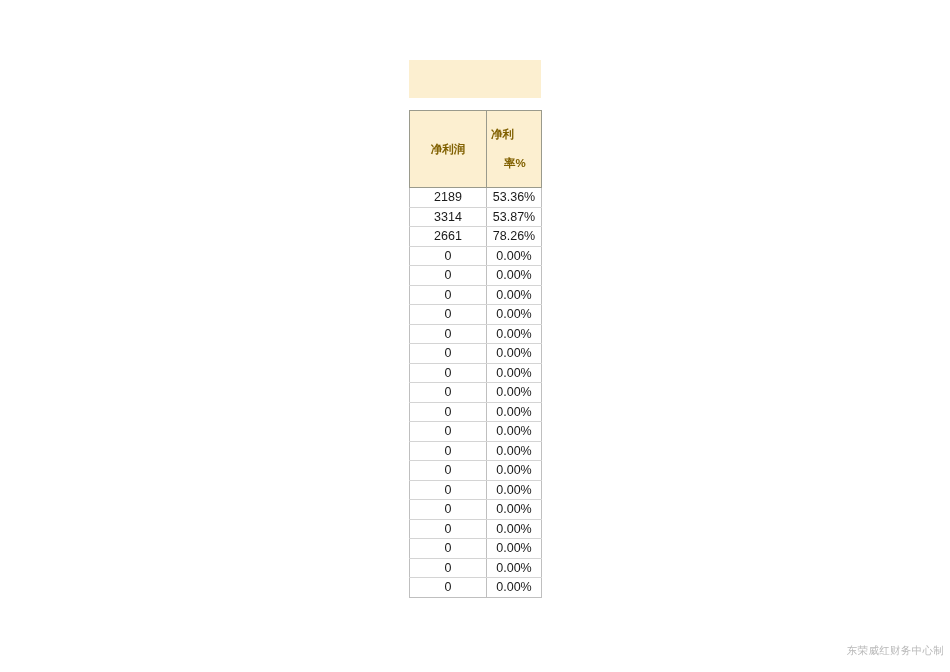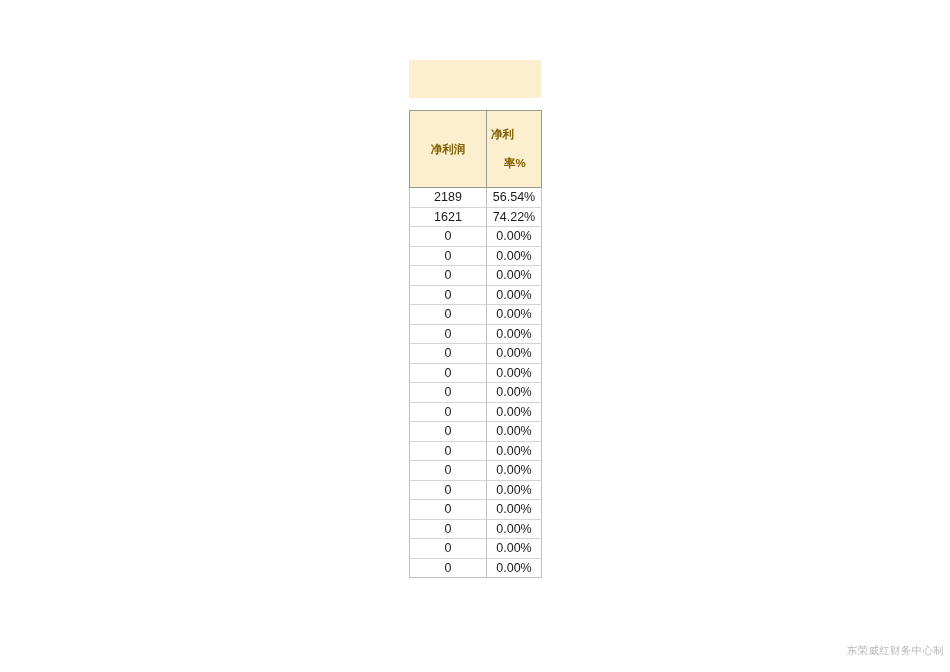--- a/index.html
+++ b/index.html
@@ -139,25 +139,29 @@
         <th class="head-profit">净利润</th>
         <th class="head-rate">
           <span class="rate-l1">净利</span>
           <span class="rate-l2">率%</span>
         </th>
       </tr>
     </thead>
     <tbody id="profit-table-body">
         <tr>
           <td>2189</td>
-          <td>56.54%</td>
-        </tr>
-        <tr>
-          <td>1621</td>
-          <td>74.22%</td>
+          <td>53.36%</td>
+        </tr>
+        <tr>
+          <td>3314</td>
+          <td>53.87%</td>
+        </tr>
+        <tr>
+          <td>2661</td>
+          <td>78.26%</td>
         </tr>
         <tr>
           <td>0</td>
           <td>0.00%</td>
         </tr>
         <tr>
           <td>0</td>
           <td>0.00%</td>
         </tr>
         <tr>

